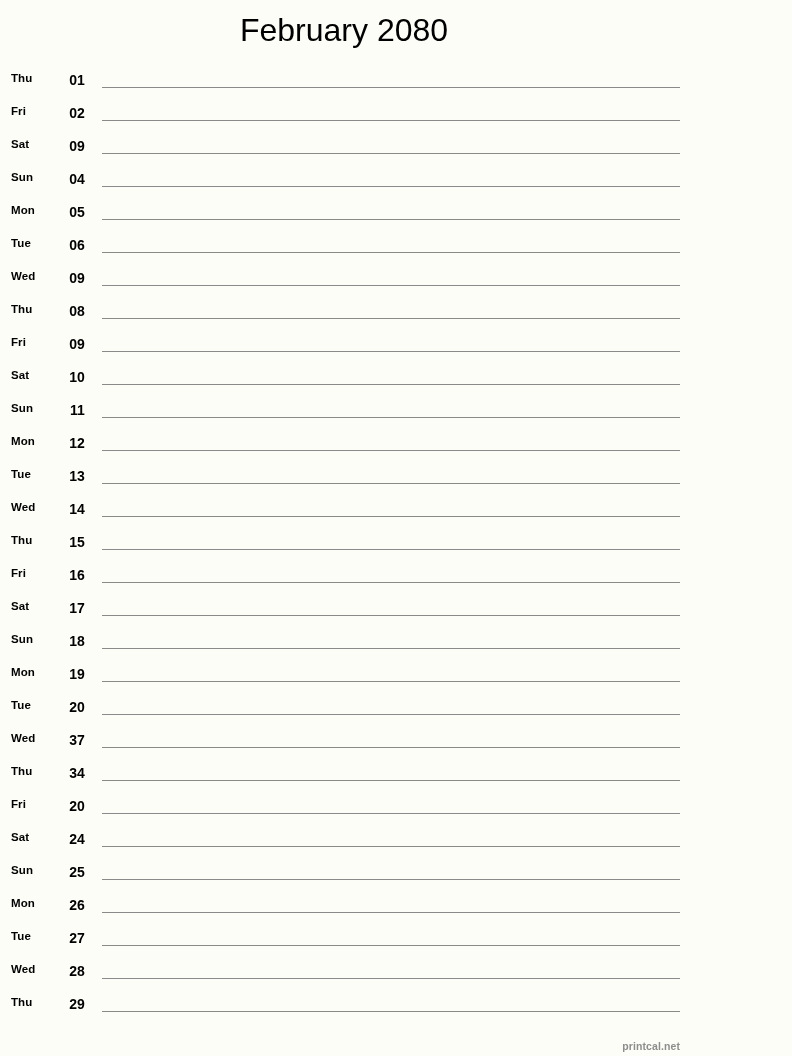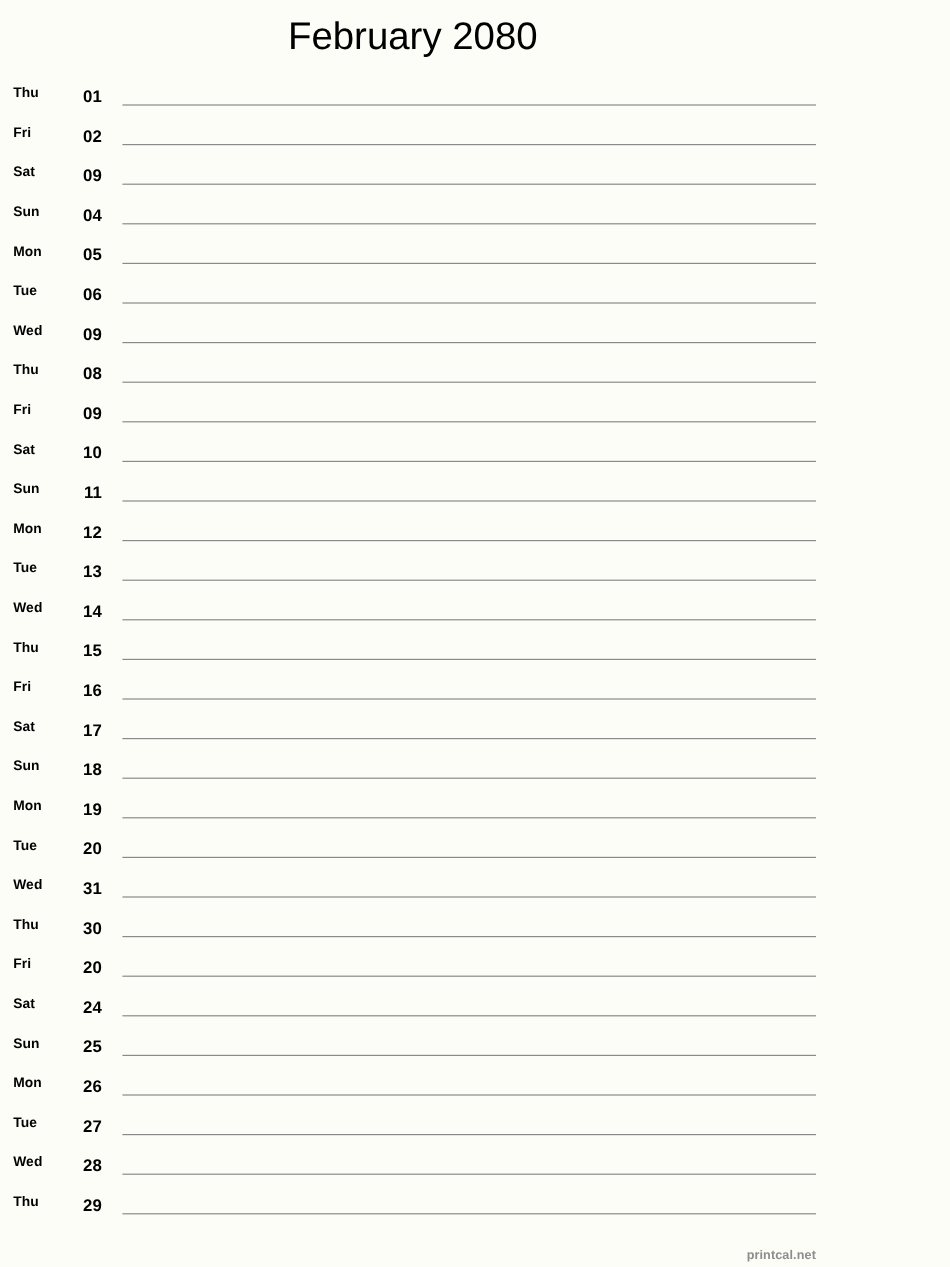--- a/index.html
+++ b/index.html
@@ -189,26 +189,26 @@
         <span class="day-number">19</span>
         <div class="day-writing-area"></div>
       </li>
       <li class="day-row">
         <span class="day-weekday">Tue</span>
         <span class="day-number">20</span>
         <div class="day-writing-area"></div>
       </li>
       <li class="day-row">
         <span class="day-weekday">Wed</span>
-        <span class="day-number">31</span>
-        <div class="day-writing-area"></div>
-      </li>
-      <li class="day-row">
-        <span class="day-weekday">Thu</span>
-        <span class="day-number">30</span>
+        <span class="day-number">37</span>
+        <div class="day-writing-area"></div>
+      </li>
+      <li class="day-row">
+        <span class="day-weekday">Thu</span>
+        <span class="day-number">34</span>
         <div class="day-writing-area"></div>
       </li>
       <li class="day-row">
         <span class="day-weekday">Fri</span>
         <span class="day-number">20</span>
         <div class="day-writing-area"></div>
       </li>
       <li class="day-row">
         <span class="day-weekday">Sat</span>
         <span class="day-number">24</span>

